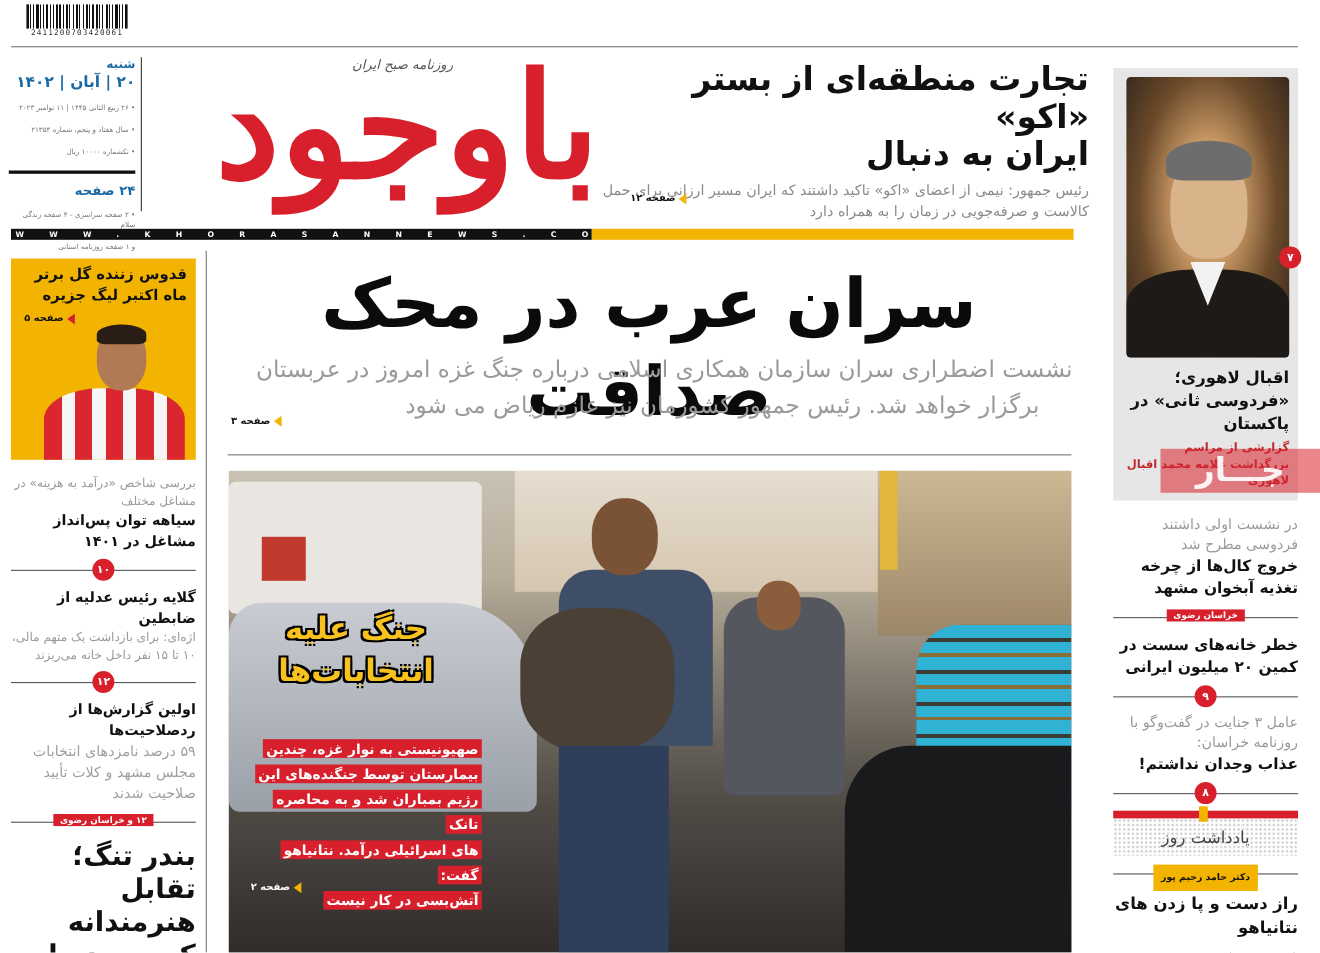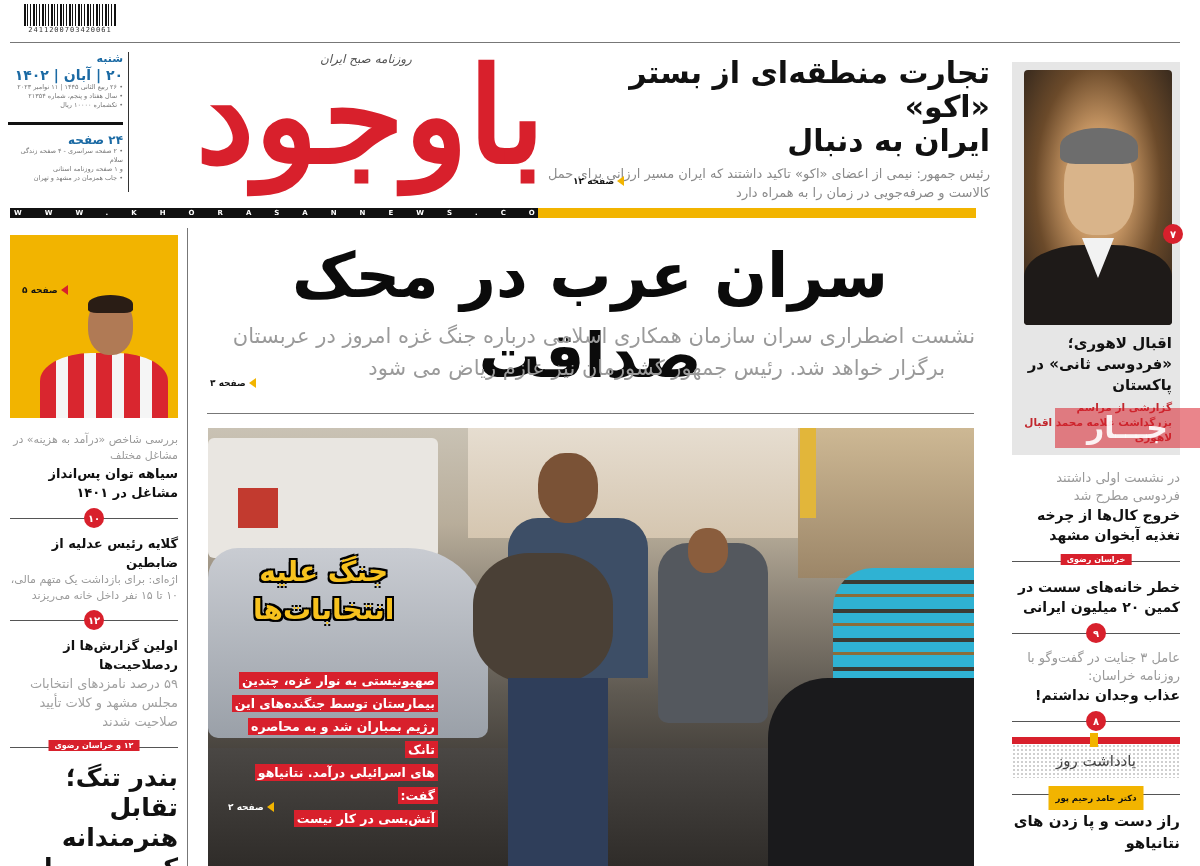--- a/index.html
+++ b/index.html
@@ -10,21 +10,21 @@
 
   
   .barcode { left: 24px; top: 4px; width: 92px; height: 22px;
     background: repeating-linear-gradient(90deg,#111 0 2px,#fff 2px 3px,#111 3px 4px,#fff 4px 6px,#111 6px 7px,#fff 7px 9px); }
   .barcode-num { left: 24px; top: 26px; width: 92px; font-size: 7px; letter-spacing: 1px; color: #333; font-family: "DejaVu Sans Mono", monospace; text-align: center; }
   .top-rule { left: 10px; top: 42px; width: 1170px; height: 1px; background: #777; }
 
   .datebox { left: 8px; top: 52px; width: 115px; }
   .date-day { font-size: 11px; color: #1b6aa4; font-weight: bold; }
   .date-main { font-size: 14px; color: #1b6aa4; font-weight: bold; margin-top: 2px; }
-  .date-line { font-size: 6.5px; color: #777; margin-top: 0; line-height: 9px; }
+  .date-line { font-size: 6.5px; color: #777; margin-top: 11px; line-height: 9px; }
   .date-rule { height: 3px; background: #111; margin: 12px 0 8px 0; }
   .pages { font-size: 12px; color: #1b6aa4; font-weight: bold; }
   .vline-1 { left: 128px; top: 52px; width: 1px; height: 140px; background: #333; }
 
   .logo { left: 140px; top: 36px; width: 405px; height: 160px; }
   .logo-text { position: absolute; right: 0; top: 0; font-family: "DejaVu Serif", serif; font-size: 132px; color: #d8202c; line-height: 160px; font-weight: bold; direction: rtl; letter-spacing: -4px; }
   .logo-sub { position: absolute; left: 180px; top: 16px; font-size: 12px; color: #555; font-style: italic; direction: rtl; }
 
   .web-bar { left: 10px; top: 208px; width: 528px; height: 10px; background: #111; color: #fff; font-size: 7px; font-weight: bold; letter-spacing: 23px; line-height: 10px; padding-left: 4px; overflow: hidden; white-space: nowrap; }
   .web-bar-accent { left: 538px; top: 208px; width: 438px; height: 10px; background: #f2b400; }
@@ -202,20 +202,24 @@
 </div>
 <span class="abs num-badge badge-7">۷</span>
 <div class="abs watermark">جـــار</div>
 
 <div class="abs vline-left"></div>
 
 <div class="abs sport-box">
   <div class="player-shirt"></div>
   <div class="player-head"></div>
   <div class="player-hair"></div>
+  <div class="sport-title">
+    <div>قدوس زننده گل برتر</div>
+    <div>ماه اکتبر لیگ جزیره</div>
+  </div>
   <div class="pageref sport-ref">
     <span class="chev red"></span>
     <span>صفحه ۵</span>
   </div>
 </div>
 
 <div class="abs left-col rtl">
   <div>
     <div class="lc-kicker">بررسی شاخص «درآمد به هزینه» در مشاغل مختلف</div>
     <div class="lc-head">سیاهه توان پس‌انداز مشاغل در ۱۴۰۱</div>

